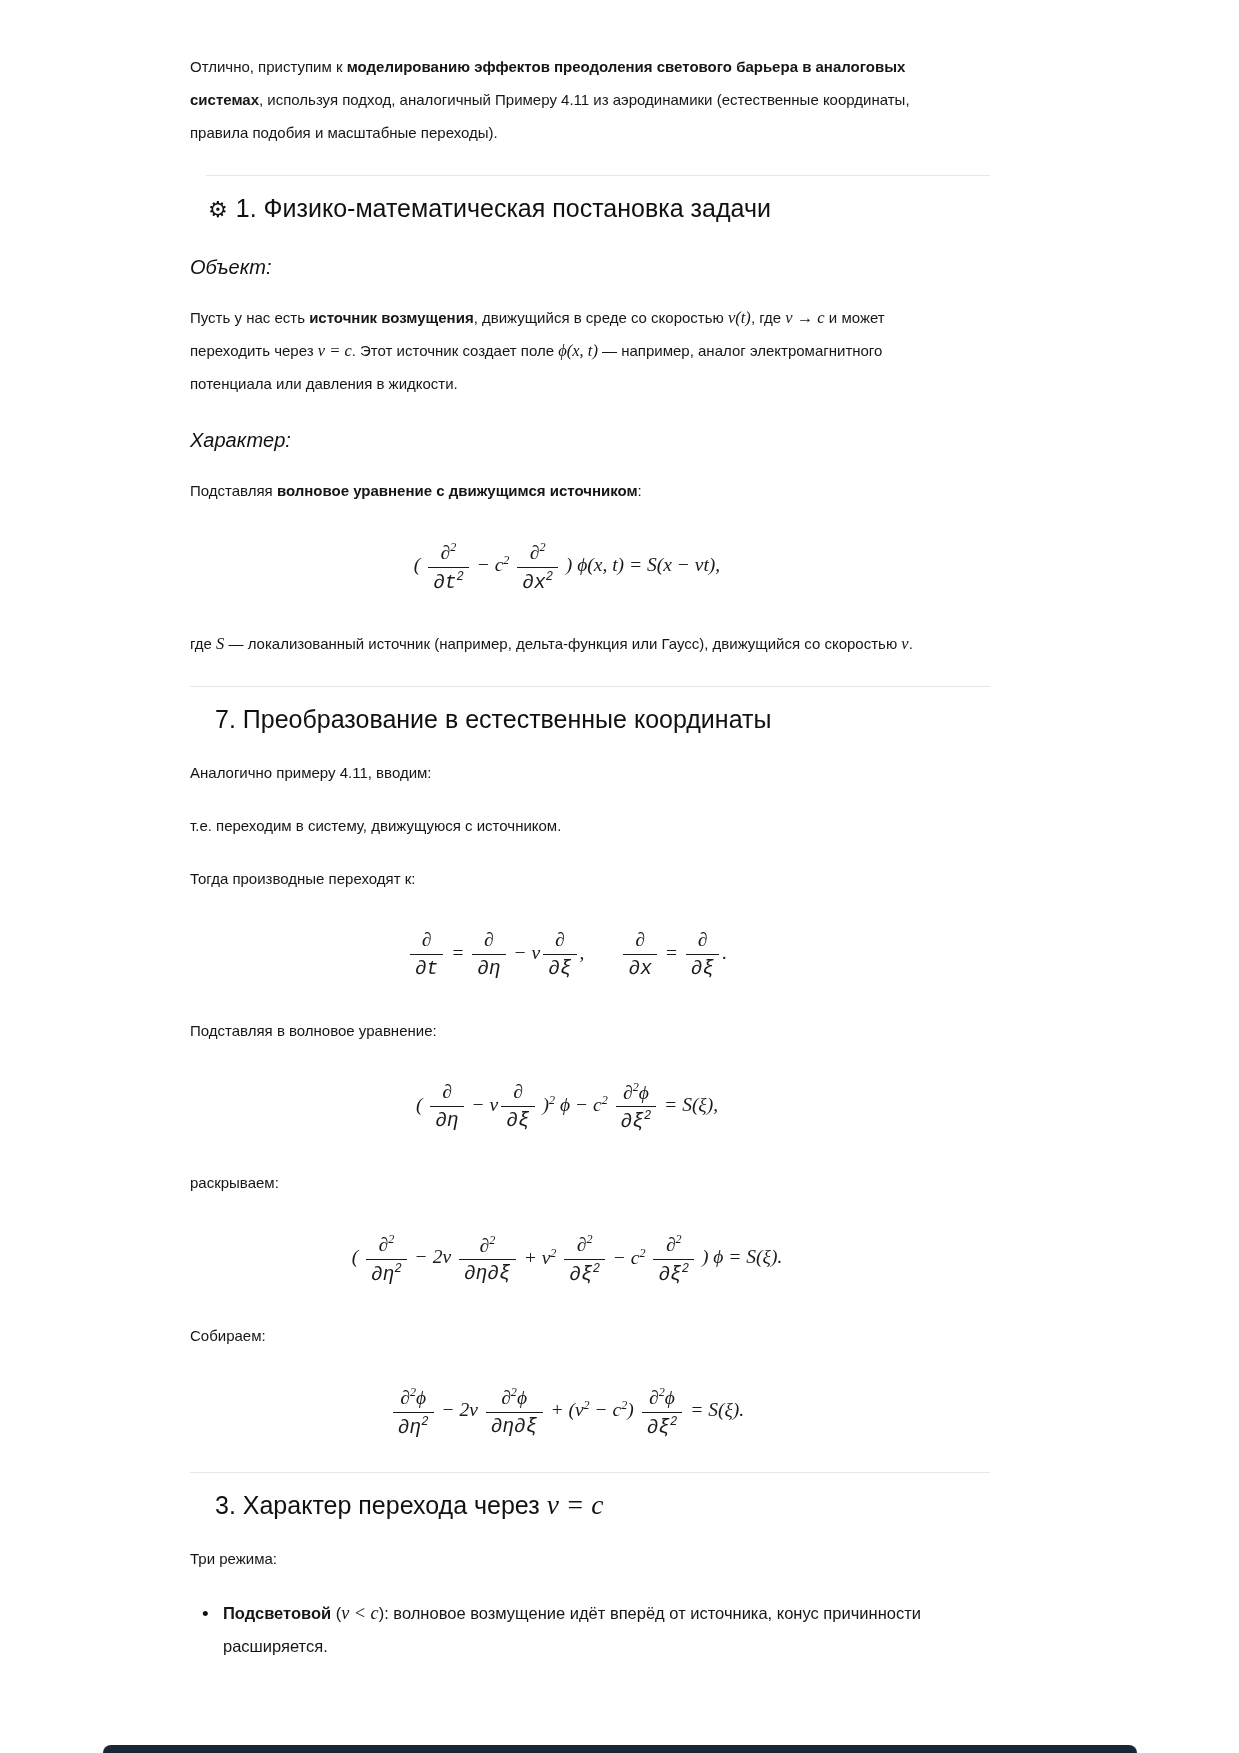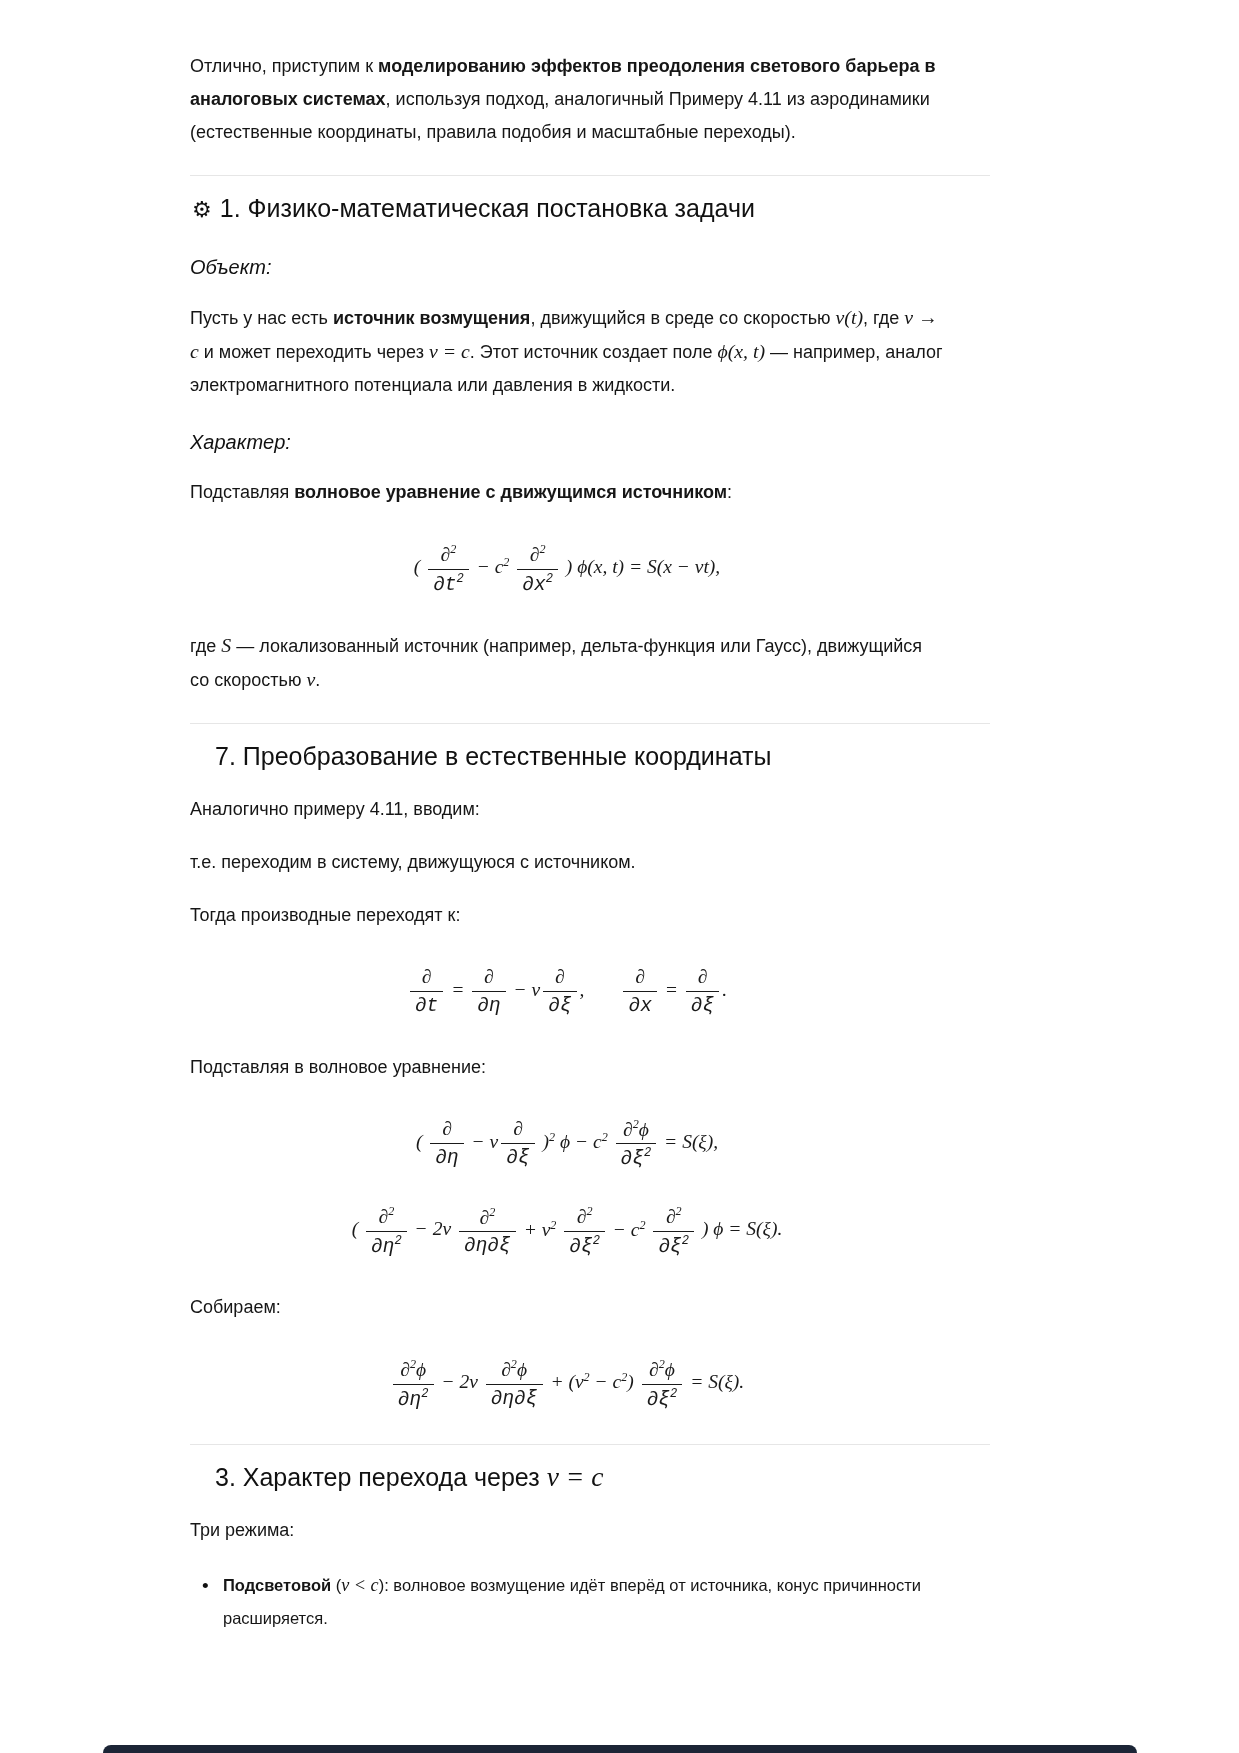--- a/index.html
+++ b/index.html
@@ -1,28 +1,28 @@
 <!DOCTYPE html>
 <html lang="ru"><head>
 <meta charset="utf-8">
 <style>
   html,body{margin:0;padding:0;}
   body{
     width:1239px;height:1753px;position:relative;background:#ffffff;
     font-family:"Liberation Sans",sans-serif;color:#161616;overflow:hidden;
   }
   .doc{margin-left:190px;width:800px;padding-top:50px;}
-  p.body{font-size:18px;line-height:33px;margin:20px 0;max-width:754px;}
+  p.body{font-size:15px;line-height:33px;margin:20px 0;max-width:754px;}
   p.intro{margin-top:0;}
   .h-num{
     font-size:25px;font-weight:400;color:#111;
     border-top:1px solid #e6e6e6;
     padding:15px 0 0 25px;margin:26px 0 14px;line-height:34px;
   }
-  .h-num.first{padding-left:2px;}
+  .h-num.first{padding-left:2px;margin-left:16px;}
   .gear{font-size:22px;margin-right:8px;color:#111;}
   .h-sub{font-size:20px;font-weight:400;color:#111;margin:26px 0 12px;line-height:28px;font-style:italic;}
   .seg-b{font-weight:700;}
   .seg-m{font-family:"Liberation Serif","DejaVu Serif",serif;font-style:italic;font-size:1.1em;}
   .formula{
     text-align:center;font-family:"Liberation Serif","DejaVu Serif",serif;
     font-style:italic;font-size:19.5px;margin:32px 0;color:#1a1a1a;max-width:754px;
   }
   .frac{display:inline-block;vertical-align:middle;text-align:center;margin:0 3px;line-height:1.25;}
   .fnum{display:block;padding:1px 5px 2px;border-bottom:1.4px solid #1a1a1a;}
@@ -62,20 +62,21 @@
   </section>
 
   <section>
     <h2 class="h-num">7. Преобразование в естественные координаты</h2>
     <p class="body">Аналогично примеру 4.11, вводим:</p>
     <p class="body">т.е. переходим в систему, движущуюся с источником.</p>
     <p class="body">Тогда производные переходят к:</p>
     <div class="formula"><span class="frac"><span class="fnum">∂</span><span class="fden">∂t</span></span><span class="mi"> = </span><span class="frac"><span class="fnum">∂</span><span class="fden">∂η</span></span><span class="mi"> − v</span><span class="frac"><span class="fnum">∂</span><span class="fden">∂ξ</span></span><span class="mi">,</span><span class="quad"></span><span class="frac"><span class="fnum">∂</span><span class="fden">∂x</span></span><span class="mi"> = </span><span class="frac"><span class="fnum">∂</span><span class="fden">∂ξ</span></span><span class="mi">.</span></div>
     <p class="body">Подставляя в волновое уравнение:</p>
     <div class="formula"><span class="mi">( </span><span class="frac"><span class="fnum">∂</span><span class="fden">∂η</span></span><span class="mi"> − v</span><span class="frac"><span class="fnum">∂</span><span class="fden">∂ξ</span></span><span class="mi"> )<sup>2</sup> ϕ − c<sup>2</sup> </span><span class="frac"><span class="fnum">∂<sup>2</sup>ϕ</span><span class="fden">∂ξ<sup>2</sup></span></span><span class="mi"> = S(ξ),</span></div>
+    <p class="body">раскрываем:</p>
     <div class="formula"><span class="mi">( </span><span class="frac"><span class="fnum">∂<sup>2</sup></span><span class="fden">∂η<sup>2</sup></span></span><span class="mi"> − 2v </span><span class="frac"><span class="fnum">∂<sup>2</sup></span><span class="fden">∂η∂ξ</span></span><span class="mi"> + v<sup>2</sup> </span><span class="frac"><span class="fnum">∂<sup>2</sup></span><span class="fden">∂ξ<sup>2</sup></span></span><span class="mi"> − c<sup>2</sup> </span><span class="frac"><span class="fnum">∂<sup>2</sup></span><span class="fden">∂ξ<sup>2</sup></span></span><span class="mi"> ) ϕ = S(ξ).</span></div>
     <p class="body">Собираем:</p>
     <div class="formula"><span class="frac"><span class="fnum">∂<sup>2</sup>ϕ</span><span class="fden">∂η<sup>2</sup></span></span><span class="mi"> − 2v </span><span class="frac"><span class="fnum">∂<sup>2</sup>ϕ</span><span class="fden">∂η∂ξ</span></span><span class="mi"> + (v<sup>2</sup> − c<sup>2</sup>) </span><span class="frac"><span class="fnum">∂<sup>2</sup>ϕ</span><span class="fden">∂ξ<sup>2</sup></span></span><span class="mi"> = S(ξ).</span></div>
   </section>
 
   <section>
     <h2 class="h-num"><span class="seg-t">3. Характер перехода через </span><span class="seg-m">v = c</span></h2>
     <p class="body">Три режима:</p>
     <ul class="blist">
         <li><span class="seg-b">Подсветовой</span><span class="seg-t"> (</span><span class="seg-m">v &lt; c</span><span class="seg-t">): волновое возмущение идёт вперёд от источника, конус причинности расширяется.</span></li>

